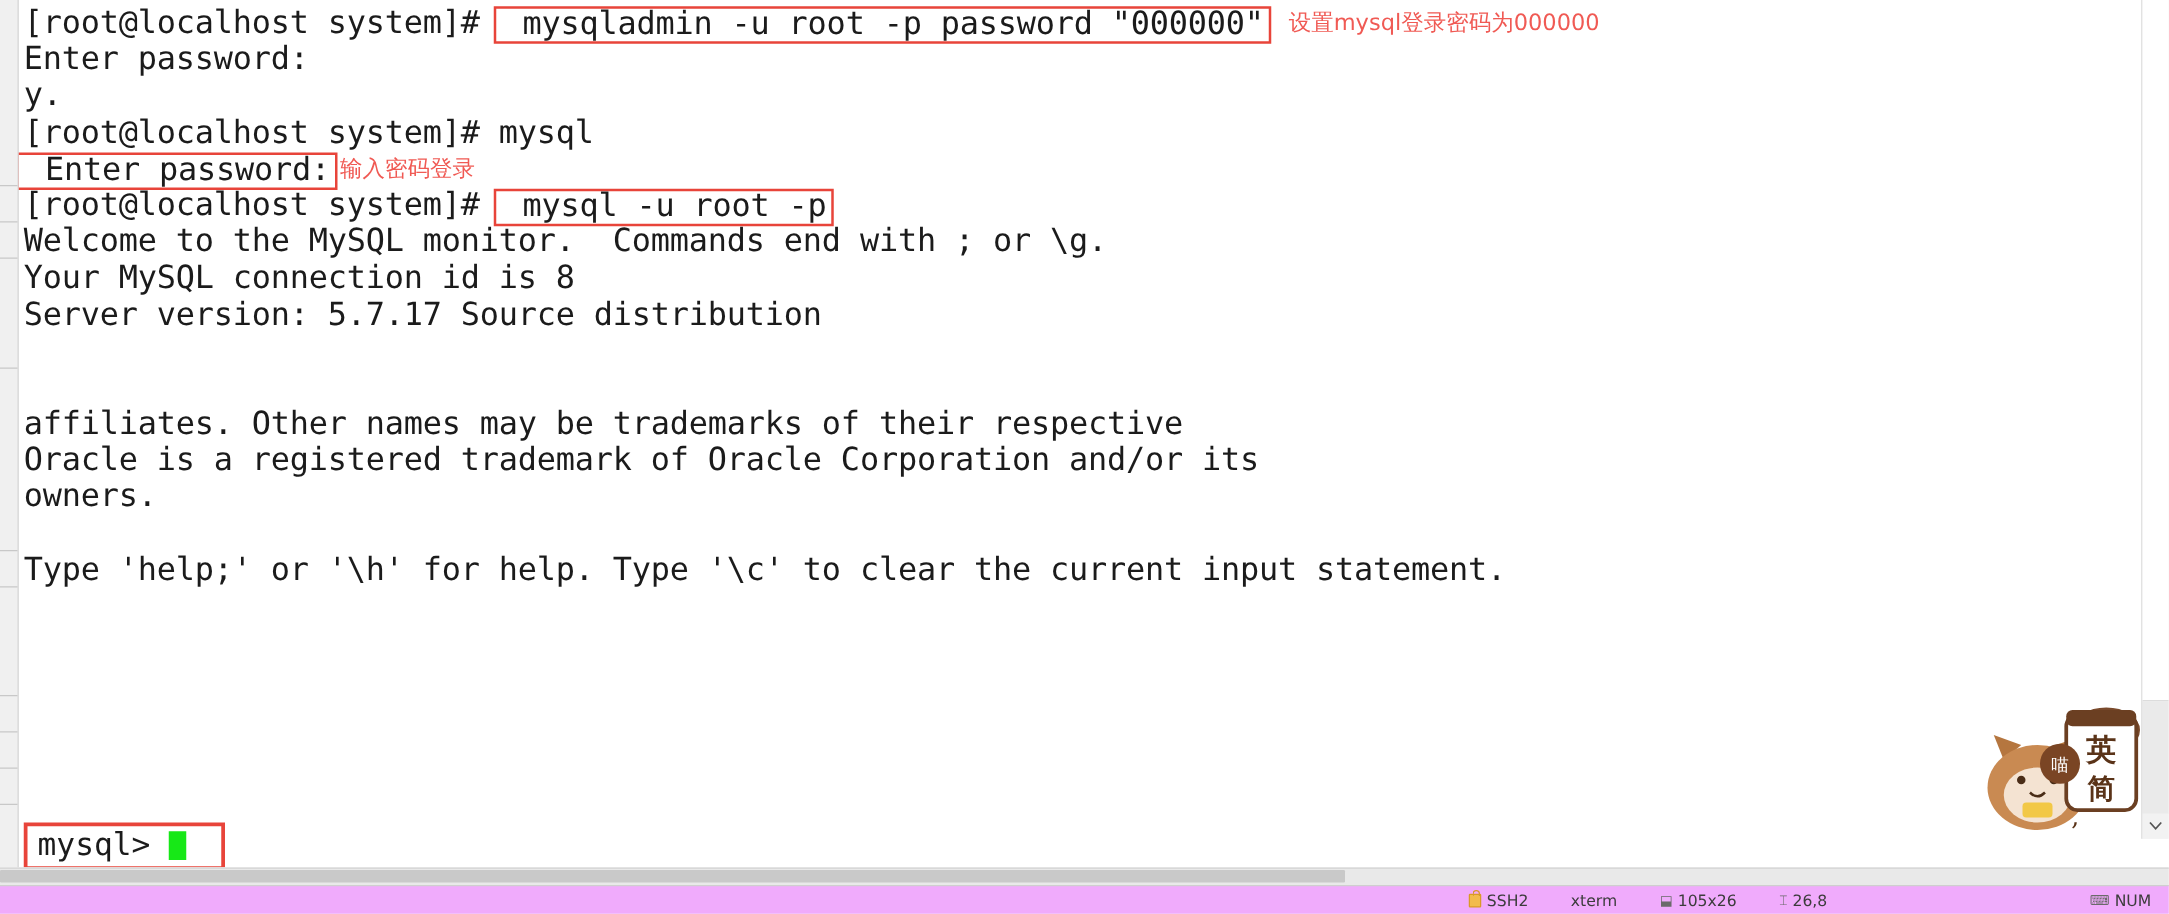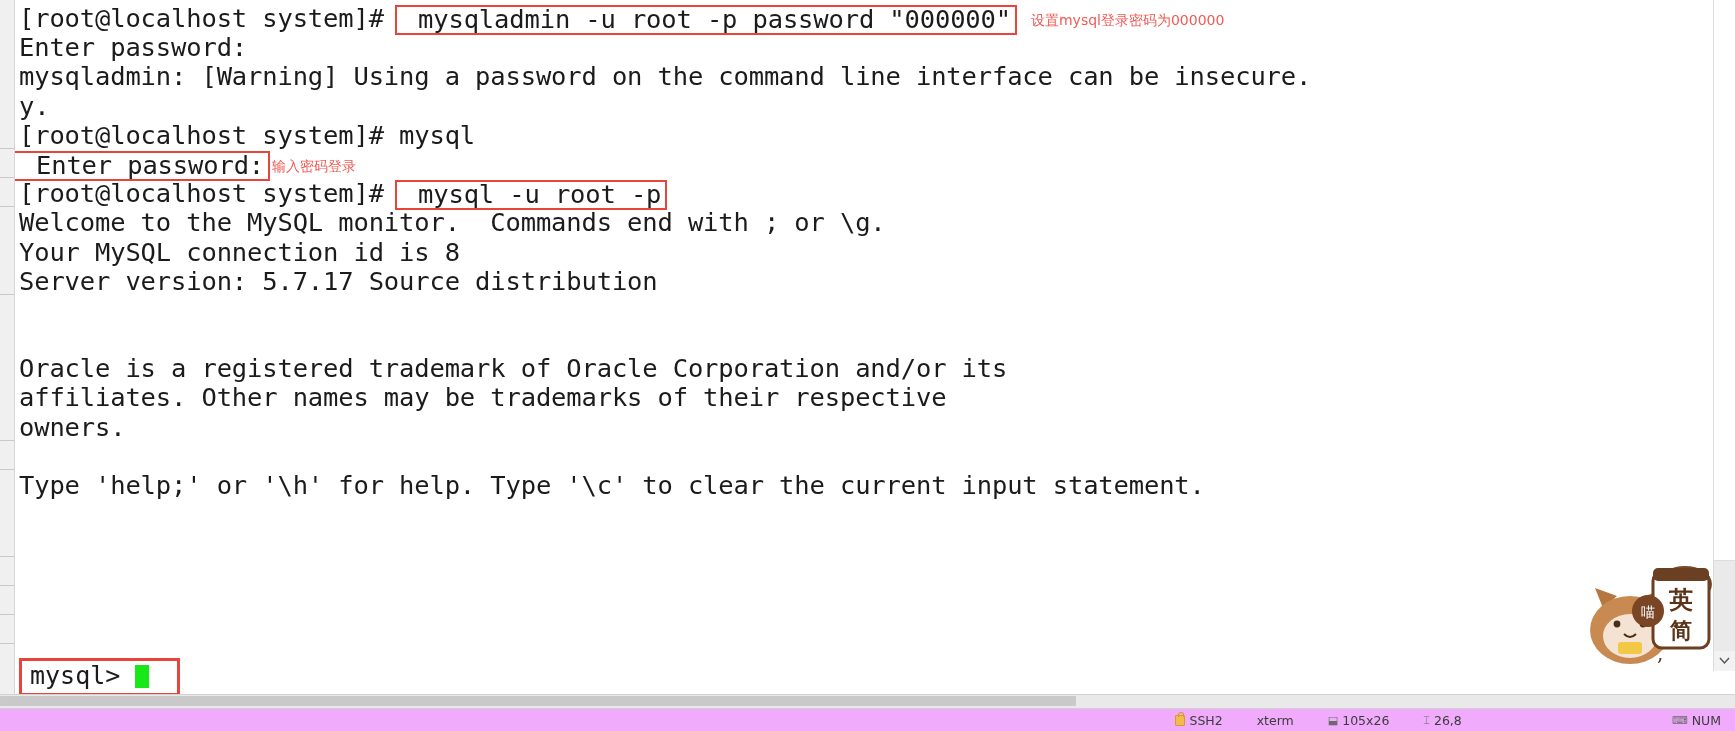--- a/index.html
+++ b/index.html
@@ -74,21 +74,21 @@
     margin: 0 0 0 -4px;
     line-height: 25px;
     vertical-align: baseline;
     position: relative;
     top: 1px;
   }
 
   
   .annot {
     font-family: "DejaVu Sans", "Liberation Sans", sans-serif;
-    font-size: 14px;
+    font-size: 18px;
     color: #f05a54;
     letter-spacing: 0px;
     margin-left: 14px;
     position: relative;
     top: -2px;
   }
   .annot.tight { margin-left: 2px; }
 
   
   .cursor {
@@ -235,35 +235,34 @@
       <div class="gutter-mark" style="top:585px"></div>
       <div class="gutter-mark" style="top:614px"></div>
       <div class="gutter-mark" style="top:643px"></div>
     </div>
 
     <div class="screen">
 
       <div class="line"><span>[root@localhost system]# </span><span class="boxed">mysqladmin -u root -p password "000000"</span><span class="annot">设置mysql登录密码为000000</span></div>
 
       <div class="line">Enter password:</div>
-      <div class="line">mysqladmin: [Warning] Using a password on the command line interface can be insecure.</div>
       <div class="line">y.</div>
       <div class="line">[root@localhost system]# mysql</div>
 
       <div class="line"><span class="boxed" style="margin-left:-6px">Enter password:</span><span class="annot tight">输入密码登录</span></div>
 
       <div class="line"><span>[root@localhost system]# </span><span class="boxed">mysql -u root -p</span></div>
 
       <div class="line">Welcome to the MySQL monitor.  Commands end with ; or \g.</div>
       <div class="line">Your MySQL connection id is 8</div>
       <div class="line">Server version: 5.7.17 Source distribution</div>
       <div class="line blank"></div>
       <div class="line blank"></div>
+      <div class="line">affiliates. Other names may be trademarks of their respective</div>
       <div class="line">Oracle is a registered trademark of Oracle Corporation and/or its</div>
-      <div class="line">affiliates. Other names may be trademarks of their respective</div>
       <div class="line">owners.</div>
       <div class="line blank"></div>
       <div class="line">Type 'help;' or '\h' for help. Type '\c' to clear the current input statement.</div>
 
       <div class="prompt-row">
         <div class="prompt-box"><span>mysql&gt; </span><span class="cursor"></span></div>
       </div>
 
     </div>
 

